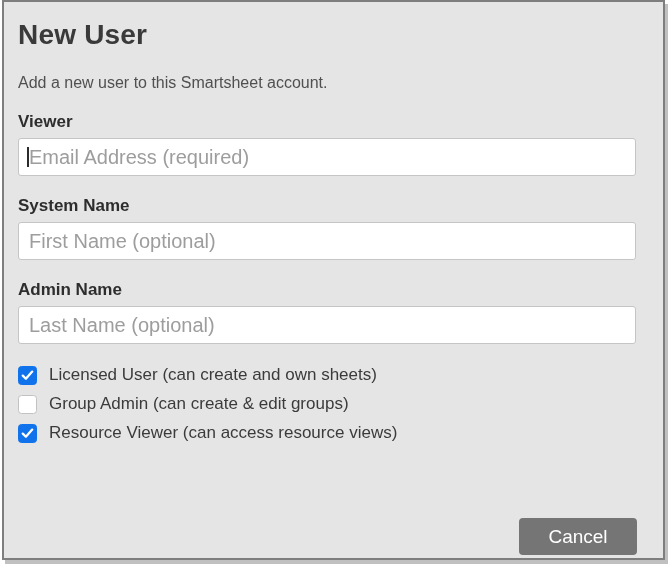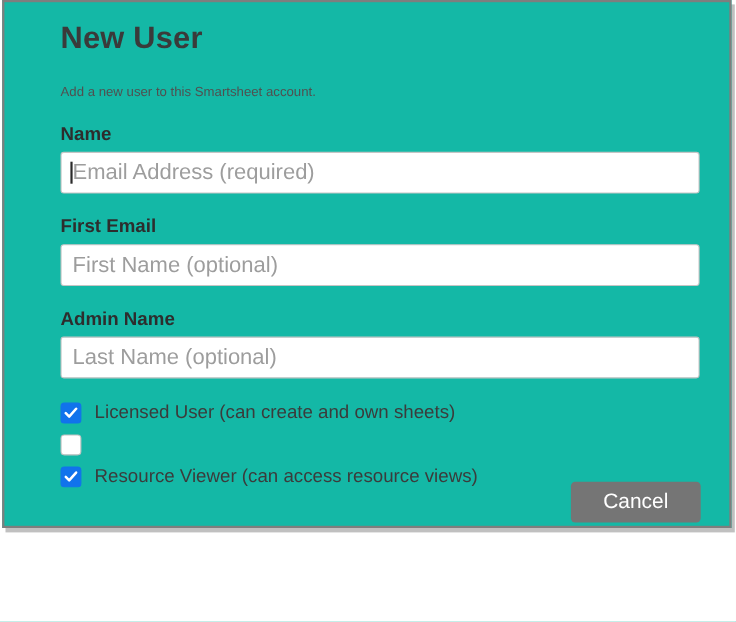--- a/index.html
+++ b/index.html
@@ -5,26 +5,26 @@
   html, body {
     margin: 0; padding: 0;
     width: 669px; height: 565px;
     background: #ffffff;
     font-family: "Liberation Sans", "DejaVu Sans", sans-serif;
     overflow: hidden;
   }
   .dialog {
     position: absolute;
     left: 2px; top: 0;
-    width: 663px; height: 480px;
+    width: 663px; height: 560px;
     box-sizing: border-box;
-    background: #14b8a6;
+    background: #e5e5e5;
     border: 2px solid #7e7e7e;
     box-shadow: 3px 4px 0 rgba(140,140,140,0.55);
-    padding: 14px 27px 0 51px;
+    padding: 14px 27px 0 14px;
   }
   .close-remnant {
     position: absolute;
     top: 0; right: 3px;
     width: 22px; height: 5px;
     overflow: hidden;
   }
   .close-glyph {
     display: block;
     font-size: 24px;
@@ -38,21 +38,21 @@
   h1.title {
     margin: 2px 0 0 0;
     font-size: 28px;
     line-height: 34px;
     font-weight: 700;
     color: #3a3a3a;
     letter-spacing: 0.2px;
   }
   p.subtitle {
     margin: 20px 0 0 0;
-    font-size: 12px;
+    font-size: 16px;
     line-height: 22px;
     color: #505050;
   }
   .field { margin-top: 20px; }
   .field.first { margin-top: 18px; }
   .field-label {
     display: block;
     font-size: 17px;
     line-height: 20px;
     font-weight: 700;
@@ -134,29 +134,29 @@
 <div class="dialog">
 
   <div class="close-remnant">
     <span class="close-glyph">✕</span>
   </div>
 
   <h1 class="title">New User</h1>
   <p class="subtitle">Add a new user to this Smartsheet account.</p>
 
   <div class="field first">
-    <label class="field-label">Name</label>
+    <label class="field-label">Viewer</label>
     <div class="input-wrap">
       <input class="text-input" type="text" placeholder="Email Address (required)" style="">
       <span class="caret"></span>
     </div>
   </div>
 
   <div class="field">
-    <label class="field-label">First Email</label>
+    <label class="field-label">System Name</label>
     <div class="input-wrap">
       <input class="text-input" type="text" placeholder="First Name (optional)" style="">
     </div>
   </div>
 
   <div class="field">
     <label class="field-label">Admin Name</label>
     <div class="input-wrap">
       <input class="text-input" type="text" placeholder="Last Name (optional)" style="">
     </div>
@@ -171,20 +171,21 @@
         </svg>
       </span>
       <span class="check-label">Licensed User (can create and own sheets)</span>
     </div>
 
 
     <div class="check-row">
       <span class="checkbox">
         
       </span>
+      <span class="check-label">Group Admin (can create &amp; edit groups)</span>
     </div>
 
     <div class="check-row checked">
       <span class="checkbox">
         <svg width="13" height="11" viewBox="0 0 13 11">
           <polyline points="1.8,5.6 4.9,8.7 11.2,1.6" fill="none" stroke="#ffffff" stroke-width="2.3" stroke-linecap="round" stroke-linejoin="round"></polyline>
         </svg>
       </span>
       <span class="check-label">Resource Viewer (can access resource views)</span>
     </div>

